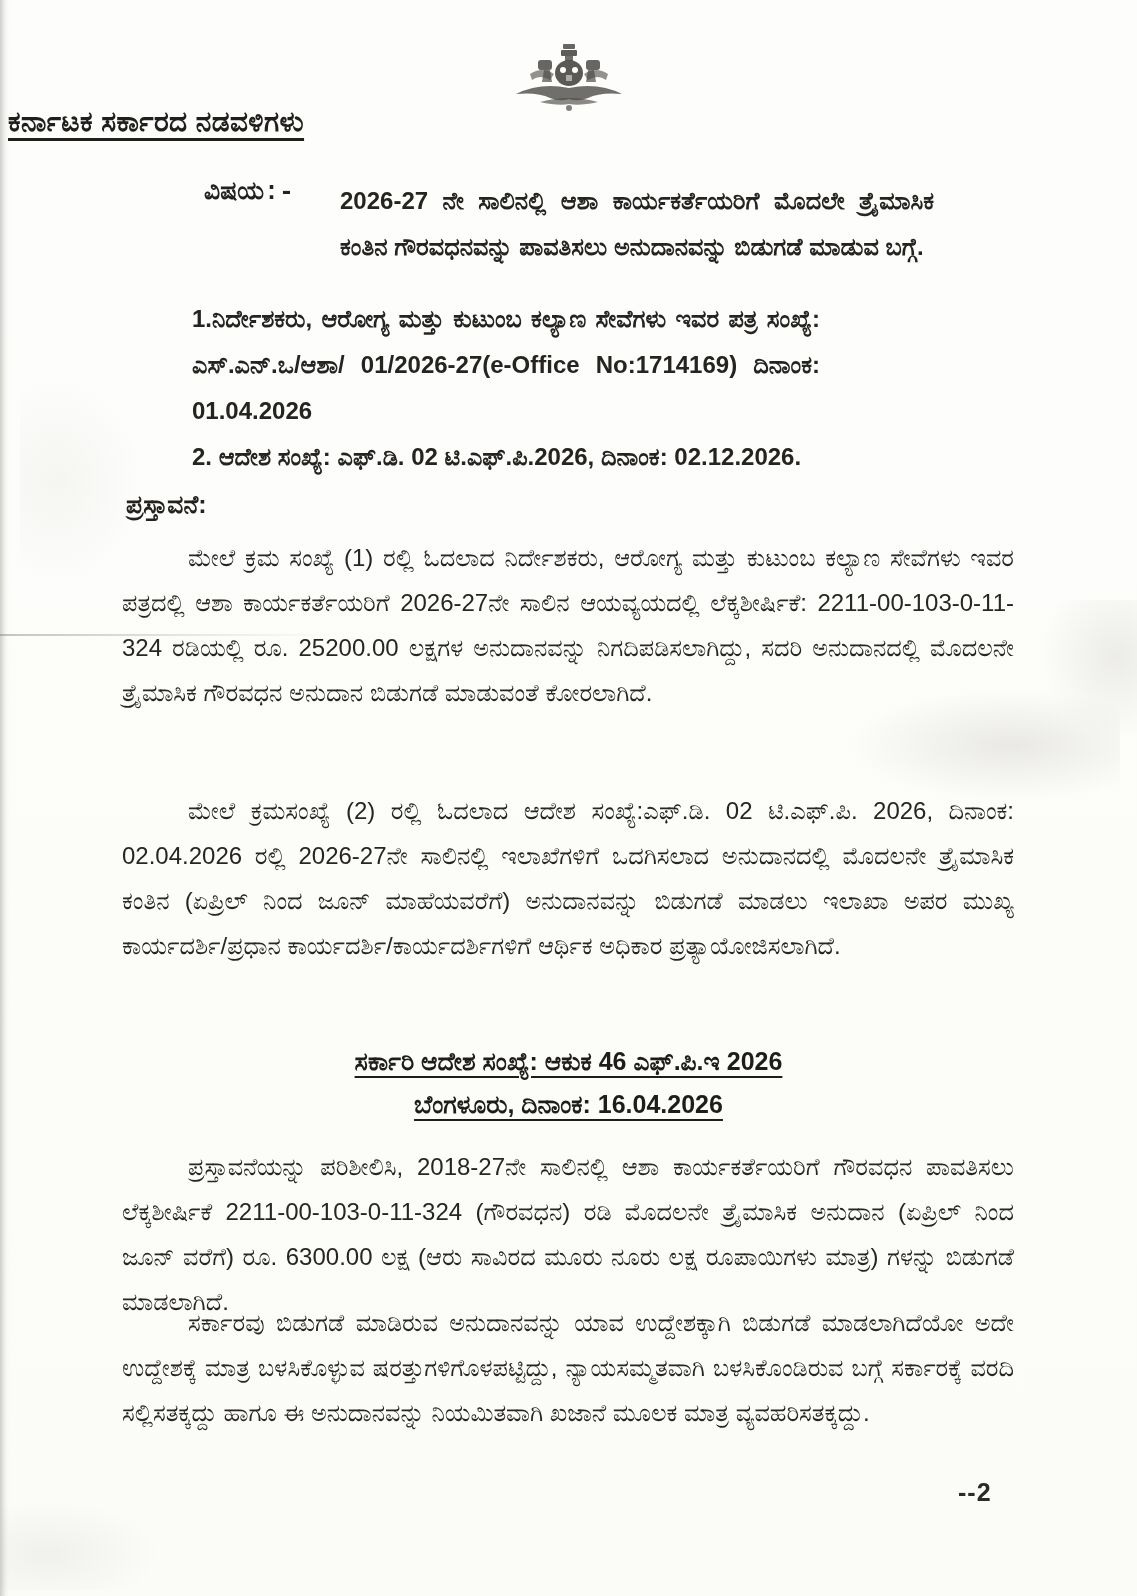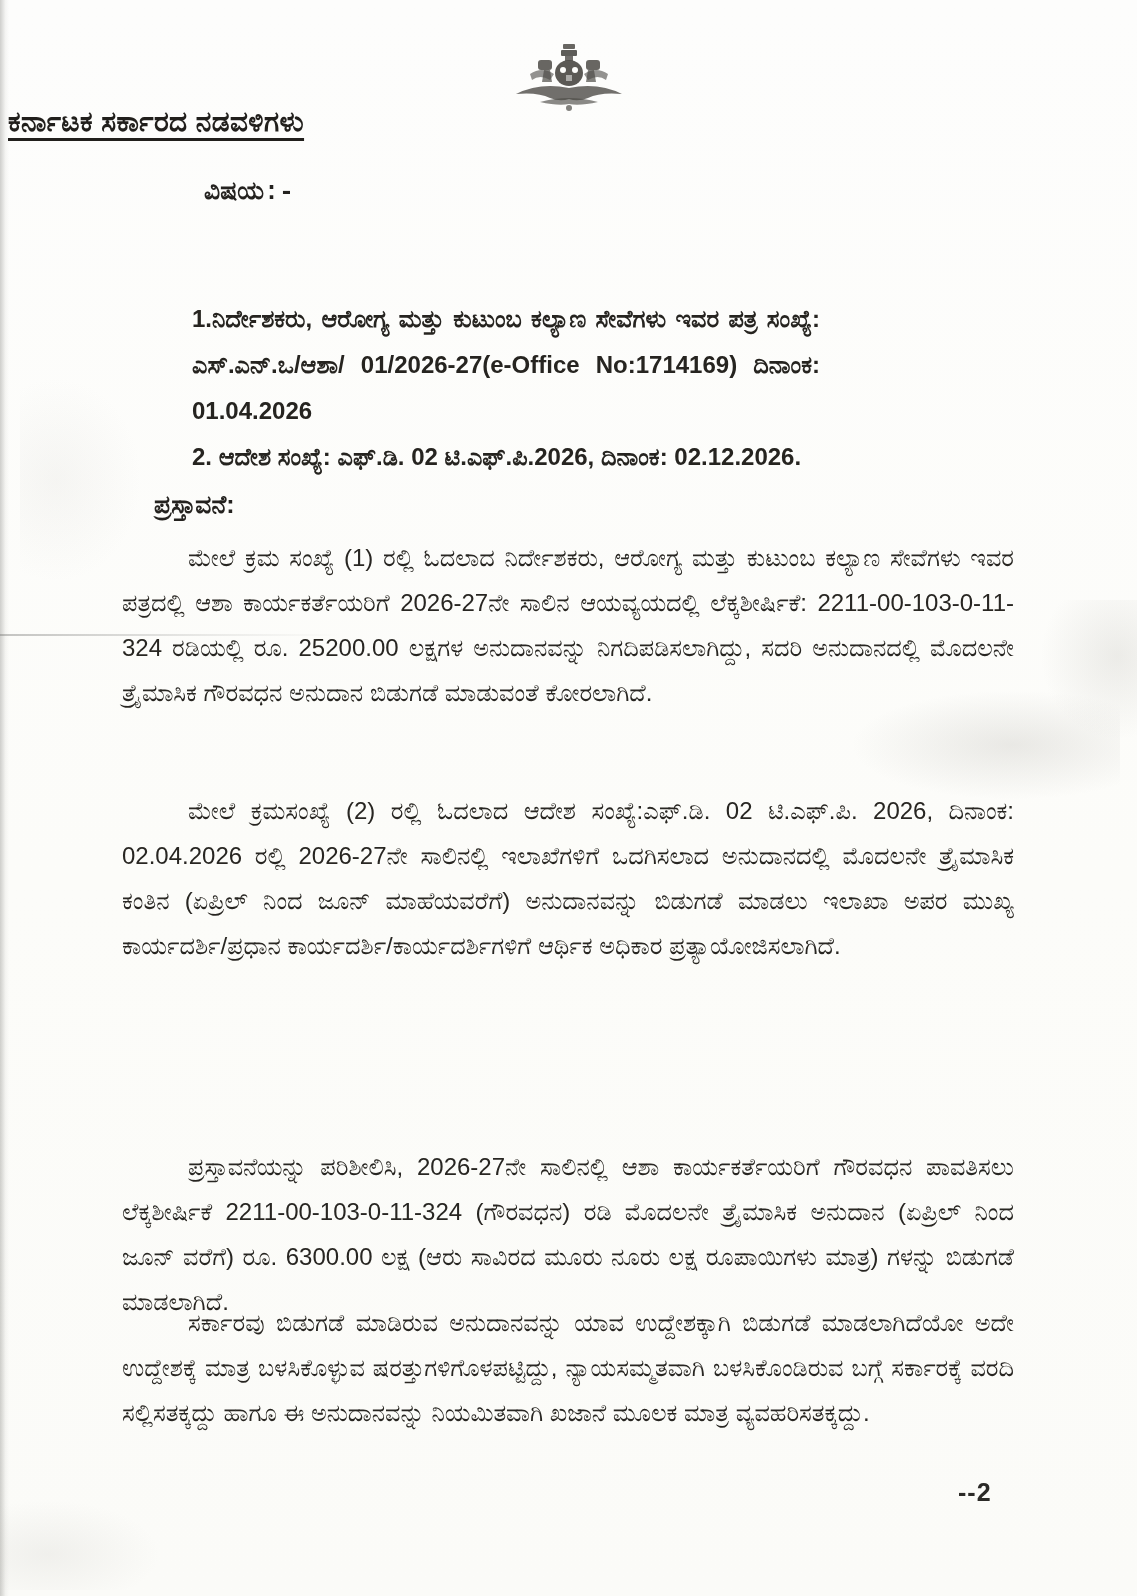--- a/index.html
+++ b/index.html
@@ -47,21 +47,21 @@
   .read-block{position:absolute;top:296px;left:192px;display:flex;}
   .read-block .label-col{width:114px;}
   .read-items{width:628px;}
   .read-item{
     text-align:justify;font-weight:600;
     font-size:24px;line-height:46px;color:#262420;
   }
 
   .preamble-heading{
     position:absolute;top:490px;left:126px;
-    font-size:25px;font-weight:bold;color:#24221f;margin-left:28px;
+    font-size:25px;font-weight:bold;color:#24221f;
   }
 
   .body-para{
     position:absolute;left:122px;width:892px;
     font-size:24px;line-height:45px;text-align:justify;
     text-indent:66px;color:#282622;
   }
   .para-1{top:535px;}
   .para-2{top:788px;}
   .para-3{top:1144px;}
@@ -118,32 +118,37 @@
       </g>
     </svg>
   </div>
 
   <div class="doc-title">
     <span>ಕರ್ನಾಟಕ ಸರ್ಕಾರದ ನಡವಳಿಗಳು</span>
   </div>
 
   <div class="subject-block">
     <div class="label-col">ವಿಷಯ:-</div>
+    <div class="subject-text">2026-27 ನೇ ಸಾಲಿನಲ್ಲಿ ಆಶಾ ಕಾರ್ಯಕರ್ತೆಯರಿಗೆ ಮೊದಲೇ ತ್ರೈಮಾಸಿಕ ಕಂತಿನ ಗೌರವಧನವನ್ನು ಪಾವತಿಸಲು ಅನುದಾನವನ್ನು ಬಿಡುಗಡೆ ಮಾಡುವ ಬಗ್ಗೆ.</div>
   </div>
 
   <div class="read-block">
     <div class="read-items">
       <div class="read-item">1.ನಿರ್ದೇಶಕರು, ಆರೋಗ್ಯ ಮತ್ತು ಕುಟುಂಬ ಕಲ್ಯಾಣ ಸೇವೆಗಳು ಇವರ ಪತ್ರ ಸಂಖ್ಯೆ: ಎಸ್.ಎನ್.ಒ/ಆಶಾ/ 01/2026-27(e-Office No:1714169) ದಿನಾಂಕ: 01.04.2026</div>
       <div class="read-item">2. ಆದೇಶ ಸಂಖ್ಯೆ: ಎಫ್.ಡಿ. 02 ಟಿ.ಎಫ್.ಪಿ.2026, ದಿನಾಂಕ: 02.12.2026.</div>
     </div>
   </div>
 
   <div class="preamble-heading">ಪ್ರಸ್ತಾವನೆ:</div>
   <div class="body-para para-1">ಮೇಲೆ ಕ್ರಮ ಸಂಖ್ಯೆ (1) ರಲ್ಲಿ ಓದಲಾದ ನಿರ್ದೇಶಕರು, ಆರೋಗ್ಯ ಮತ್ತು ಕುಟುಂಬ ಕಲ್ಯಾಣ ಸೇವೆಗಳು ಇವರ ಪತ್ರದಲ್ಲಿ ಆಶಾ ಕಾರ್ಯಕರ್ತೆಯರಿಗೆ 2026-27ನೇ ಸಾಲಿನ ಆಯವ್ಯಯದಲ್ಲಿ ಲೆಕ್ಕಶೀರ್ಷಿಕೆ: 2211-00-103-0-11-324 ರಡಿಯಲ್ಲಿ ರೂ. 25200.00 ಲಕ್ಷಗಳ ಅನುದಾನವನ್ನು ನಿಗದಿಪಡಿಸಲಾಗಿದ್ದು, ಸದರಿ ಅನುದಾನದಲ್ಲಿ ಮೊದಲನೇ ತ್ರೈಮಾಸಿಕ ಗೌರವಧನ ಅನುದಾನ ಬಿಡುಗಡೆ ಮಾಡುವಂತೆ ಕೋರಲಾಗಿದೆ.</div>
   <div class="body-para para-2">ಮೇಲೆ ಕ್ರಮಸಂಖ್ಯೆ (2) ರಲ್ಲಿ ಓದಲಾದ ಆದೇಶ ಸಂಖ್ಯೆ:ಎಫ್.ಡಿ. 02 ಟಿ.ಎಫ್.ಪಿ. 2026, ದಿನಾಂಕ: 02.04.2026 ರಲ್ಲಿ 2026-27ನೇ ಸಾಲಿನಲ್ಲಿ ಇಲಾಖೆಗಳಿಗೆ ಒದಗಿಸಲಾದ ಅನುದಾನದಲ್ಲಿ ಮೊದಲನೇ ತ್ರೈಮಾಸಿಕ ಕಂತಿನ (ಏಪ್ರಿಲ್ ನಿಂದ ಜೂನ್ ಮಾಹೆಯವರೆಗೆ) ಅನುದಾನವನ್ನು ಬಿಡುಗಡೆ ಮಾಡಲು ಇಲಾಖಾ ಅಪರ ಮುಖ್ಯ ಕಾರ್ಯದರ್ಶಿ/ಪ್ರಧಾನ ಕಾರ್ಯದರ್ಶಿ/ಕಾರ್ಯದರ್ಶಿಗಳಿಗೆ ಆರ್ಥಿಕ ಅಧಿಕಾರ ಪ್ರತ್ಯಾಯೋಜಿಸಲಾಗಿದೆ.</div>
 
+  <div class="go-heading">
+    <div><span>ಸರ್ಕಾರಿ ಆದೇಶ ಸಂಖ್ಯೆ: ಆಕುಕ 46 ಎಫ್.ಪಿ.ಇ 2026</span></div>
+    <div><span>ಬೆಂಗಳೂರು, ದಿನಾಂಕ: 16.04.2026</span></div>
+  </div>
 
-  <div class="body-para para-3">ಪ್ರಸ್ತಾವನೆಯನ್ನು ಪರಿಶೀಲಿಸಿ, 2026-27ನೇ ಸಾಲಿನಲ್ಲಿ ಆಶಾ ಕಾರ್ಯಕರ್ತೆಯರಿಗೆ ಗೌರವಧನ ಪಾವತಿಸಲು ಲೆಕ್ಕಶೀರ್ಷಿಕೆ 2211-00-103-0-11-324 (ಗೌರವಧನ) ರಡಿ ಮೊದಲನೇ ತ್ರೈಮಾಸಿಕ ಅನುದಾನ (ಏಪ್ರಿಲ್ ನಿಂದ ಜೂನ್ ವರೆಗೆ) ರೂ. 6300.00 ಲಕ್ಷ (ಆರು ಸಾವಿರದ ಮೂರು ನೂರು ಲಕ್ಷ ರೂಪಾಯಿಗಳು ಮಾತ್ರ) ಗಳನ್ನು ಬಿಡುಗಡೆ ಮಾಡಲಾಗಿದೆ.</div>
+  <div class="body-para para-3">ಪ್ರಸ್ತಾವನೆಯನ್ನು ಪರಿಶೀಲಿಸಿ, 2018-27ನೇ ಸಾಲಿನಲ್ಲಿ ಆಶಾ ಕಾರ್ಯಕರ್ತೆಯರಿಗೆ ಗೌರವಧನ ಪಾವತಿಸಲು ಲೆಕ್ಕಶೀರ್ಷಿಕೆ 2211-00-103-0-11-324 (ಗೌರವಧನ) ರಡಿ ಮೊದಲನೇ ತ್ರೈಮಾಸಿಕ ಅನುದಾನ (ಏಪ್ರಿಲ್ ನಿಂದ ಜೂನ್ ವರೆಗೆ) ರೂ. 6300.00 ಲಕ್ಷ (ಆರು ಸಾವಿರದ ಮೂರು ನೂರು ಲಕ್ಷ ರೂಪಾಯಿಗಳು ಮಾತ್ರ) ಗಳನ್ನು ಬಿಡುಗಡೆ ಮಾಡಲಾಗಿದೆ.</div>
   <div class="body-para para-4">ಸರ್ಕಾರವು ಬಿಡುಗಡೆ ಮಾಡಿರುವ ಅನುದಾನವನ್ನು ಯಾವ ಉದ್ದೇಶಕ್ಕಾಗಿ ಬಿಡುಗಡೆ ಮಾಡಲಾಗಿದೆಯೋ ಅದೇ ಉದ್ದೇಶಕ್ಕೆ ಮಾತ್ರ ಬಳಸಿಕೊಳ್ಳುವ ಷರತ್ತುಗಳಿಗೊಳಪಟ್ಟಿದ್ದು, ನ್ಯಾಯಸಮ್ಮತವಾಗಿ ಬಳಸಿಕೊಂಡಿರುವ ಬಗ್ಗೆ ಸರ್ಕಾರಕ್ಕೆ ವರದಿ ಸಲ್ಲಿಸತಕ್ಕದ್ದು ಹಾಗೂ ಈ ಅನುದಾನವನ್ನು ನಿಯಮಿತವಾಗಿ ಖಜಾನೆ ಮೂಲಕ ಮಾತ್ರ ವ್ಯವಹರಿಸತಕ್ಕದ್ದು.</div>
 
   <div class="page-number">--2</div>
 
 </div>
 
 </body></html>

